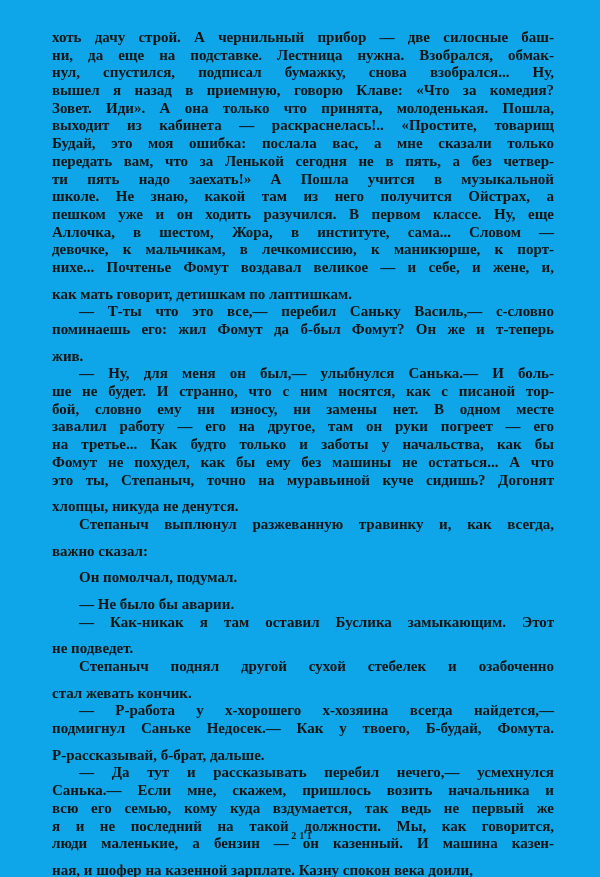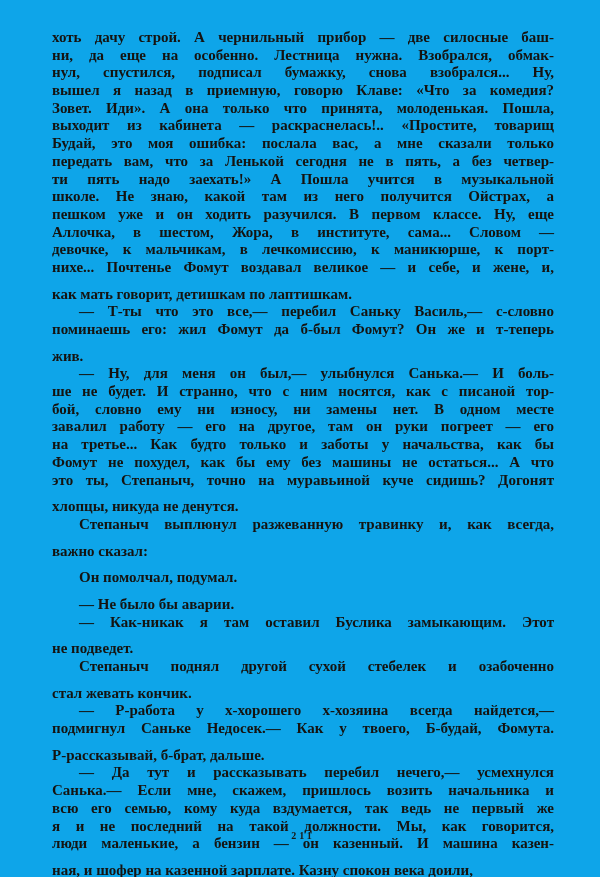--- a/index.html
+++ b/index.html
@@ -44,21 +44,21 @@
     color: #1a1813;
   }
 </style>
 </head>
 <body>
 
 <div class="page">
   <div class="text-block" id="text-block">
       <div class="para">
         <div class="line">хоть дачу строй. А чернильный прибор — две силосные баш-</div>
-        <div class="line">ни, да еще на особенно. Лестница нужна. Взобрался, обмак-</div>
+        <div class="line">ни, да еще на подставке. Лестница нужна. Взобрался, обмак-</div>
         <div class="line">нул, спустился, подписал бумажку, снова взобрался... Ну,</div>
         <div class="line">вышел я назад в приемную, говорю Клаве: «Что за комедия?</div>
         <div class="line">Зовет. Иди». А она только что принята, молоденькая. Пошла,</div>
         <div class="line">выходит из кабинета — раскраснелась!.. «Простите, товарищ</div>
         <div class="line">Будай, это моя ошибка: послала вас, а мне сказали только</div>
         <div class="line">передать вам, что за Ленькой сегодня не в пять, а без четвер-</div>
         <div class="line">ти пять надо заехать!» А Пошла учится в музыкальной</div>
         <div class="line">школе. Не знаю, какой там из него получится Ойстрах, а</div>
         <div class="line">пешком уже и он ходить разучился. В первом классе. Ну, еще</div>
         <div class="line">Аллочка, в шестом, Жора, в институте, сама... Словом —</div>

